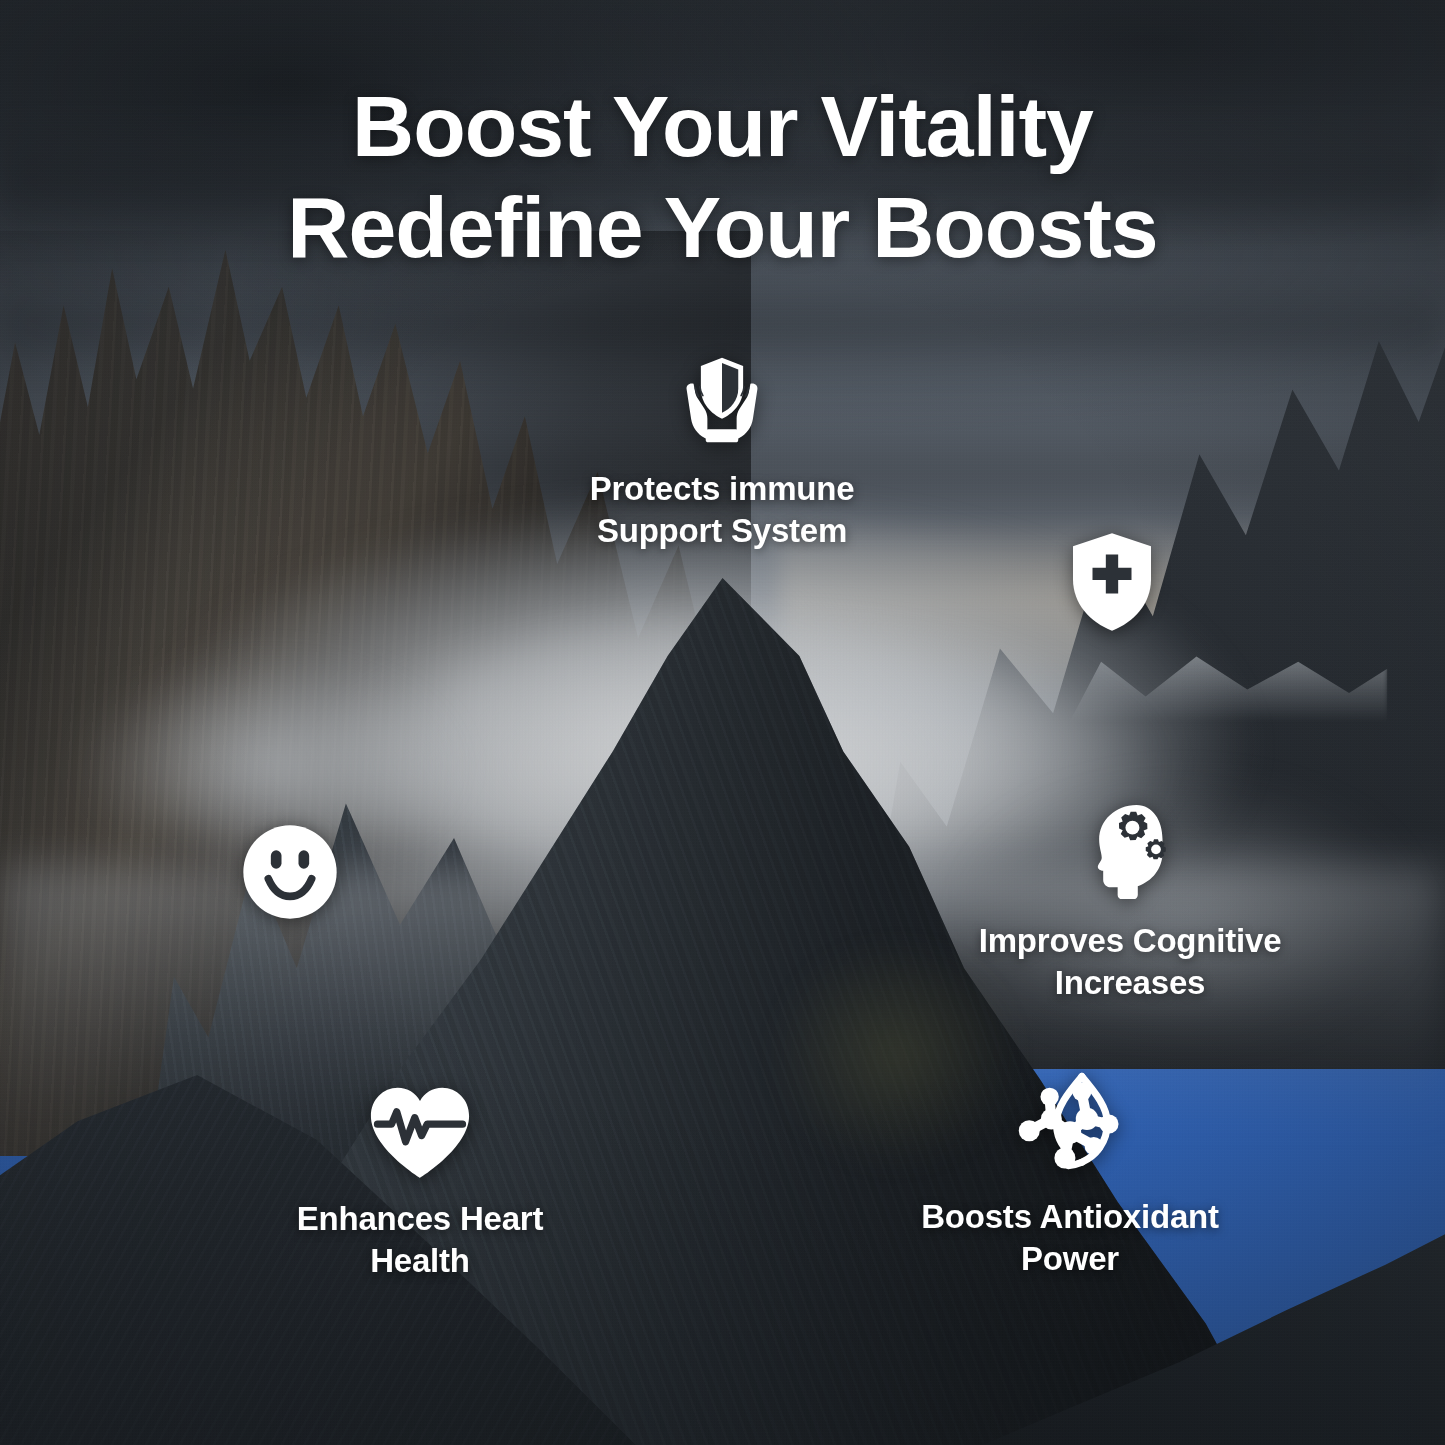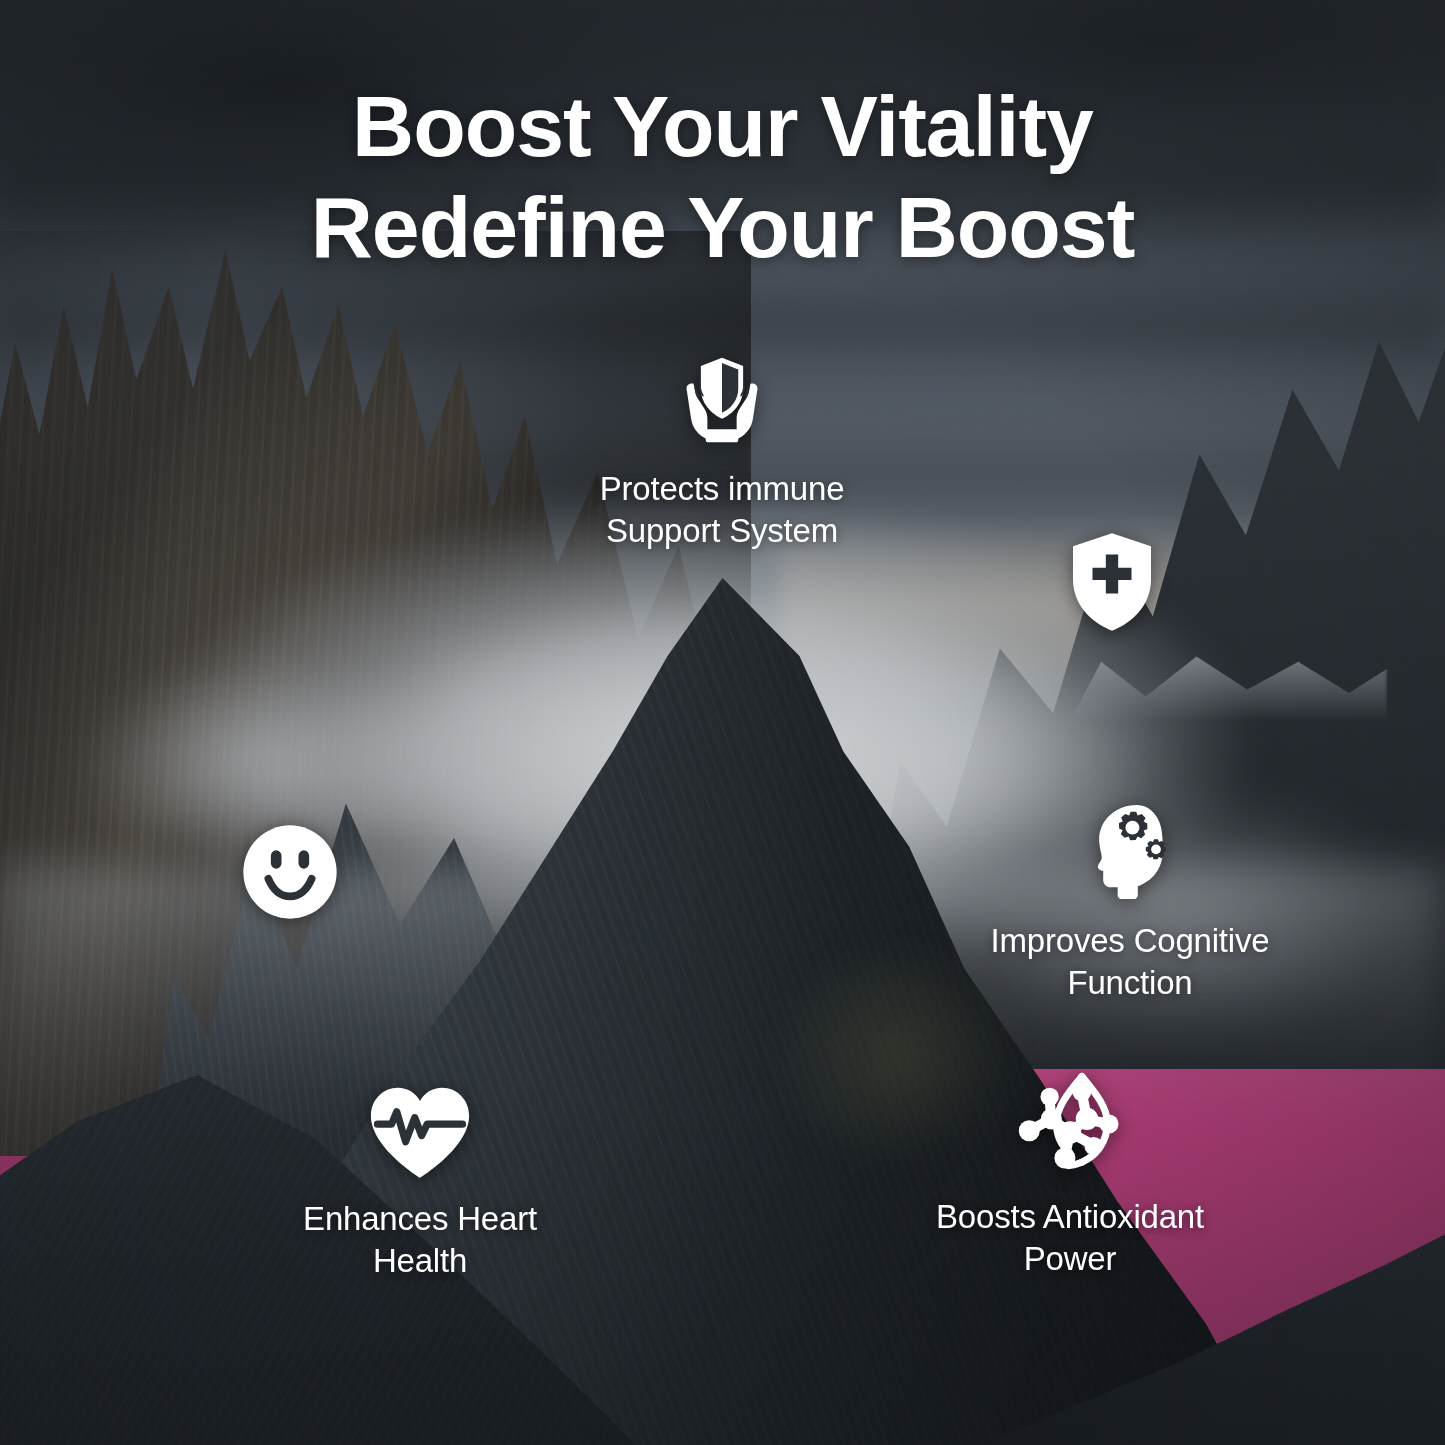--- a/index.html
+++ b/index.html
@@ -8,21 +8,21 @@
   body {
     font-family:"Liberation Sans", sans-serif;
     -webkit-font-smoothing:antialiased;
   }
 
   .poster {
     position:relative;
     width:1445px;
     height:1445px;
     overflow:hidden;
-    background:#ec4899;
+    background:#3b82f6;
   }
 
   
   .bg { position:absolute; inset:0; overflow:hidden; }
 
   
   .sky {
     position:absolute; left:0; top:0; width:100%; height:58%;
     background:
       radial-gradient(ellipse 60% 40% at 20% 10%, rgba(20,24,28,.85), transparent 70%),
@@ -252,21 +252,21 @@
   }
   .headline .l2 { display:block; }
 
   .benefit {
     position:absolute;
     display:flex; flex-direction:column; align-items:center;
     color:#fff;
     text-shadow:0 2px 10px rgba(0,0,0,.5);
   }
   .benefit .label {
-    font-size:33px; font-weight:400; line-height:1.28;
+    font-size:33px; font-weight:700; line-height:1.28;
     text-align:center; white-space:pre-line;
     margin-top:16px;
     letter-spacing:-.2px;
   }
   .benefit .icon { display:block; filter:drop-shadow(0 3px 9px rgba(0,0,0,.48)); }
   .benefit .icon svg { display:block; }
 
   
   #b-immune     { left:522px; top:348px;  width:400px; }
   #b-energy     { left:140px; top:542px;  width:400px; }
@@ -331,21 +331,21 @@
 
     <div class="tint"></div>
     <div class="vignette"></div>
     <div class="grain"></div>
   </div>
 
   <div class="content">
 
     <h1 class="headline">
       <span>Boost Your Vitality</span>
-      <span class="l2">Redefine Your Boost</span>
+      <span class="l2">Redefine Your Boosts</span>
     </h1>
 
     <div class="benefit" id="b-immune">
       <span class="icon">
         <svg width="104" height="104" viewBox="0 0 64 64" fill="none">
           <path d="M32 6 L45 11 V25c0 9-6.5 15.5-13 18.5C25.5 40.5 19 34 19 25V11Z" fill="#fff"></path>
           <path d="M32 9.2 L42 13.2V19H32Z" fill="#2c3137"></path>
           <path d="M32 19h10v6c0 7-4.6 12.3-10 14.8Z" fill="#2c3137"></path>
           <path d="M14.5 22c-2.6-.6-4.6 1-4.3 3.3l2.8 18.4c.8 5.1 4 9.5 8.4 11.7l1.6.8V43.5c0-2.2-.6-4.3-1.8-6.1l-4.3-6.6c-.8-1.2-1.3-2.6-1.5-4Z" fill="#fff"></path>
           <path d="M49.5 22c2.6-.6 4.6 1 4.3 3.3l-2.8 18.4c-.8 5.1-4 9.5-8.4 11.7l-1.6.8V43.5c0-2.2.6-4.3 1.8-6.1l4.3-6.6c.8-1.2 1.3-2.6 1.5-4Z" fill="#fff"></path>
@@ -392,21 +392,21 @@
           </g>
           <circle cx="33.5" cy="17" r="4.3" fill="#fff"></circle>
 
           <g fill="#2c3137">
             <path d="M44.4 25.2l1.8.6.6-1.6h2.4l.6 1.6 1.8-.6 1.7 1.7-.8 1.6 1.5.8v2.4l-1.6.6.6 1.8-1.7 1.7-1.6-.8-.8 1.5h-2.4l-.6-1.6-1.8.6-1.7-1.7.8-1.6-1.5-.8v-2.4l1.6-.6-.6-1.8Z"></path>
           </g>
           <circle cx="48" cy="30.4" r="3" fill="#fff"></circle>
         </svg>
       </span>
       <span class="label">Improves Cognitive
-Function</span>
+Increases</span>
     </div>
 
     <div class="benefit" id="b-heart">
       <svg class="icon" width="108" height="100" viewBox="0 0 66 60" fill="none">
         <path d="M33 58S3 39.5 3 20.2C3 10.2 10.6 3 19.4 3c5.9 0 10.9 3.2 13.6 8 2.7-4.8 7.7-8 13.6-8C55.4 3 63 10.2 63 20.2 63 39.5 33 58 33 58Z" fill="#fff"></path>
         <path d="M7 25.2h8.6l3.2-7.6 5.4 18.4 5.6-14.8 4.2 11 3.4-7h21.6" stroke="#2c3137" stroke-width="4.4" stroke-linecap="round" stroke-linejoin="round" fill="none"></path>
       </svg>
       <span class="label">Enhances Heart
 Health</span>
     </div>

